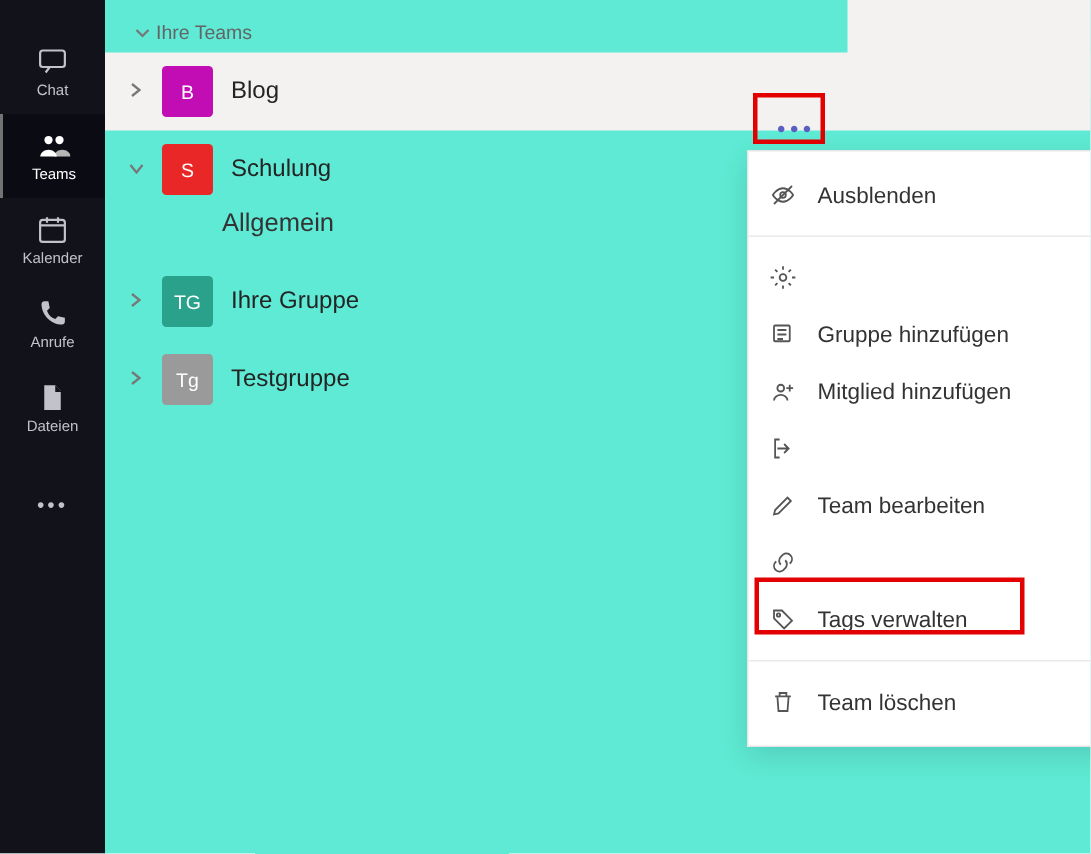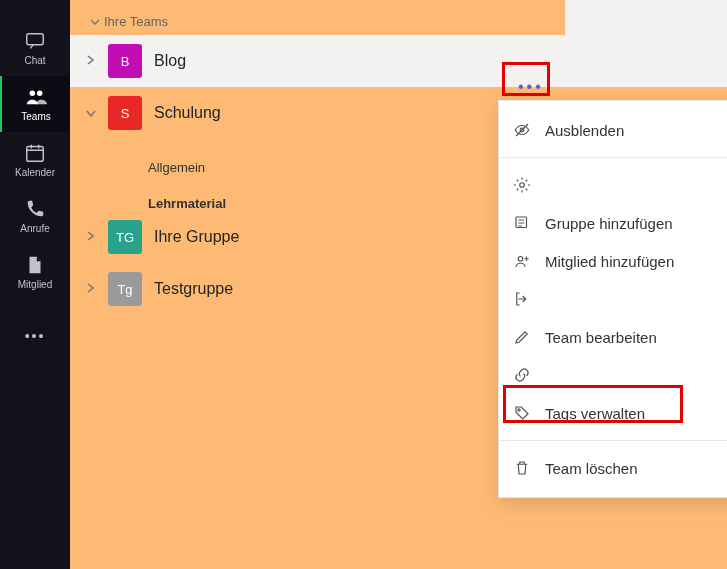--- a/index.html
+++ b/index.html
@@ -2,37 +2,37 @@
 <html><head>
 <meta charset="utf-8">
 <style>
   * { box-sizing: border-box; margin: 0; padding: 0; font-family: "Segoe UI", Arial, sans-serif; }
   html, body { width: 727px; height: 569px; overflow: hidden; background: #fff; }
   .app { display: flex; height: 100%; }
 
   
   .rail { width: 70px; background: #12121a; display: flex; flex-direction: column; align-items: center; padding-top: 20px; }
   .rail-item { width: 70px; height: 56px; display: flex; flex-direction: column; align-items: center; justify-content: center; cursor: pointer; color: #c2c2cc; font-size: 10px; gap: 3px; }
-  .rail-item.active { background: #0b0b14; color: #fff; border-left: 2px solid #22c55e; }
+  .rail-item.active { background: #0b0b14; color: #fff; border-left: 2px solid #737373; }
   .rail-icon svg { display: block; }
   .rail-label { font-size: 10px; }
   .rail-more { margin-top: 16px; color: #c2c2cc; font-size: 14px; letter-spacing: 2px; height: 40px; display: flex; align-items: center; cursor: pointer; }
 
   
-  .panel { flex: 1; position: relative; background: #fdba74; }
+  .panel { flex: 1; position: relative; background: #5eead4; }
   .teams-header { padding: 14px 0 6px 20px; color: #646466; font-size: 13px; display: flex; align-items: center; gap: 4px; }
   .chevron { width: 10px; height: 10px; display: inline-flex; align-items: center; justify-content: center; }
 
   .team-row { height: 52px; display: flex; align-items: center; padding-left: 16px; gap: 12px; cursor: pointer; }
   .team-row.highlight { background: #f3f2f1; }
   .caret { width: 10px; color: #646466; font-size: 10px; }
   .team-avatar { width: 34px; height: 34px; border-radius: 3px; display: flex; align-items: center; justify-content: center; color: #fff; font-size: 13px; }
   .team-name { font-size: 16px; color: #242424; }
 
-  .channel-row { height: 36px; display: flex; align-items: flex-end; padding-left: 78px; font-size: 13px; color: #333; cursor: pointer; }
+  .channel-row { height: 36px; display: flex; align-items: flex-start; padding-left: 78px; font-size: 17px; color: #333; cursor: pointer; }
   .channel-row.bold { font-weight: 700; }
 
   
   .menu { position: absolute; left: 428px; top: 100px; width: 254px; background: #fff; border: 1px solid #e6e6e6; box-shadow: 0 6px 18px rgba(0,0,0,.12); padding: 10px 0; }
   .menu-divider { height: 1px; background: #eaeaea; margin: 8px 0; }
   .menu-item { height: 38px; display: flex; align-items: center; padding: 0 14px; gap: 14px; font-size: 15px; color: #333; cursor: pointer; }
   .menu-icon { width: 18px; height: 18px; display: flex; align-items: center; justify-content: center; color: #555; }
   .menu-icon svg { display: block; }
 
   
@@ -87,21 +87,21 @@
       </span>
       <span class="rail-label">Anrufe</span>
     </div>
     <div class="rail-item">
       <span class="rail-icon">
         <svg width="22" height="22" viewBox="0 0 24 24" fill="currentColor">
             <path d="M6 3h8l4 4v14H6z"></path>
             <path d="M14 3v5h5" fill="#12121a"></path>
           </svg>
       </span>
-      <span class="rail-label">Mitglied</span>
+      <span class="rail-label">Dateien</span>
     </div>
     <div class="rail-more">•••</div>
   </div>
 
   <div class="panel">
 
     <div class="gutter"></div>
 
     <div class="teams-header">
       <span class="chevron">
@@ -127,23 +127,20 @@
         <svg width="10" height="8" viewBox="0 0 10 8">
             <path d="M1 2l4 5 4-5" fill="none" stroke="#777" stroke-width="1.5"></path>
           </svg>
       </span>
       <span class="team-avatar" style="background:#e92727">S</span>
       <span class="team-name">Schulung</span>
     </div>
     <div class="channel-row">
       <span>Allgemein</span>
     </div>
-    <div class="channel-row bold">
-      <span>Lehrmaterial</span>
-    </div>
 
     <div class="team-row">
       <span class="caret">
         <svg width="8" height="10" viewBox="0 0 8 10">
             <path d="M2 1l5 4-5 4" fill="none" stroke="#777" stroke-width="1.5"></path>
           </svg>
       </span>
       <span class="team-avatar" style="background:#2aa18a">TG</span>
       <span class="team-name">Ihre Gruppe</span>
     </div>

